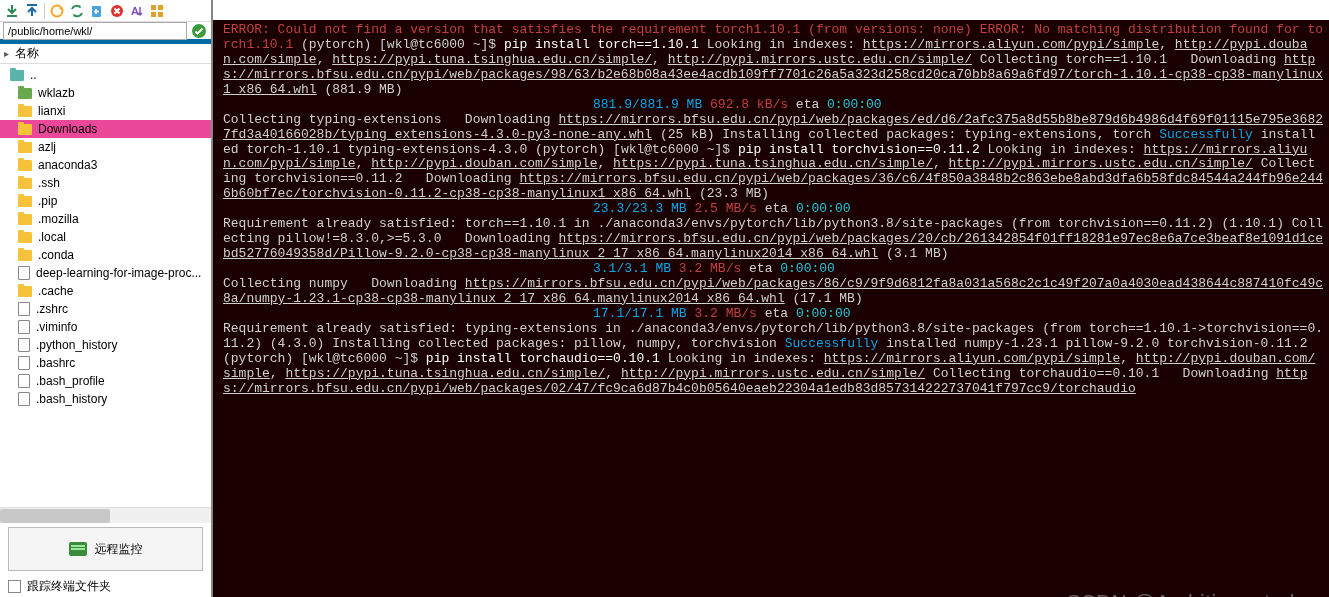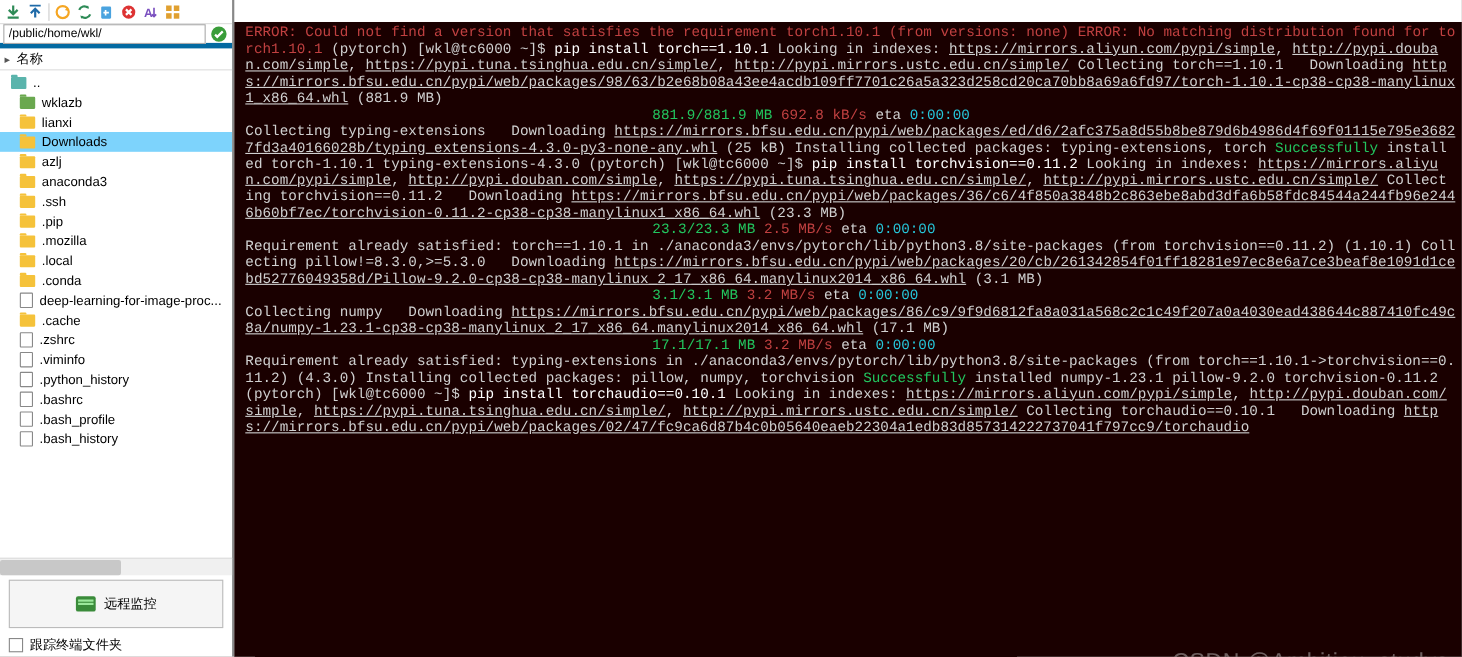--- a/index.html
+++ b/index.html
@@ -10,38 +10,38 @@
   .tb-icon { width: 18px; height: 18px; display: flex; align-items: center; justify-content: center; border-radius: 3px; cursor: pointer; }
   .tb-sep { width: 1px; height: 16px; background: #ccc; margin: 0 1px; }
   .pathbar { height: 22px; display: flex; align-items: center; padding: 1px 3px; border-bottom: 5px solid #0369a1; }
   .path-input { flex: 1; height: 18px; border: 1px solid #aaa; padding: 0 4px; font-size: 11px; background: #fff; }
   .ok-icon { width: 18px; height: 18px; margin-left: 3px; display:flex; align-items:center; justify-content:center; }
   .file-header { display:flex; align-items:center; height: 20px; border-bottom: 1px solid #ddd; padding: 0 4px; font-size: 12px; }
   .tri { margin-right: 6px; color: #555; font-size: 10px; }
   .file-list { flex: 1; overflow-y: auto; padding-top: 2px; }
   .file-item { display:flex; align-items:center; height: 18px; padding: 0 4px 0 18px; gap: 6px; cursor:pointer; white-space: nowrap; overflow: hidden; text-overflow: ellipsis; font-size: 12px; }
   .file-item.one-up { padding-left: 10px; }
-  .file-item.selected { background: #7dd3fc; }
+  .file-item.selected { background: #ec4899; }
   .folder-icon { width: 14px; height: 11px; background: #f5c23a; border-radius: 1px; position: relative; flex-shrink:0; }
   .folder-icon::before { content:""; position:absolute; top:-2px; left:0; width:6px; height:2px; background:#f5c23a; border-radius:1px 1px 0 0; }
   .folder-icon.green { background:#6aa84f; } .folder-icon.green::before { background:#6aa84f; }
   .folder-icon.teal { background:#5ab4ac; } .folder-icon.teal::before { background:#5ab4ac; }
   .doc-icon { width: 12px; height: 14px; background:#fff; border:1px solid #888; border-radius:1px; flex-shrink:0; }
   .hscroll { height: 16px; border-top: 1px solid #ddd; background: #f0f0f0; position:relative; }
   .hscroll-thumb { position:absolute; left:0; top:1px; height:14px; width:110px; background:#c8c8c8; border-radius:2px; }
   .remote-btn { height: 44px; margin:4px 8px; border:1px solid #bbb; display:flex; align-items:center; justify-content:center; gap:8px; background:#f5f5f5; cursor:pointer; }
   .remote-icon { width:18px; height:14px; background:#3a8b3a; border-radius:2px; position:relative; }
   .remote-icon::after { content:""; position:absolute; left:2px; top:3px; width:14px; height:2px; background:#9be89b; box-shadow: 0 3px 0 #9be89b; }
   .track-row { display:flex; align-items:center; height:22px; padding:0 8px; gap:6px; }
   .chk { width:13px; height:13px; border:1px solid #888; background:#fff; }
 
   .terminal { flex:1; height:100%; background:#1a0000; color:#e0e0e0; font-family: "Consolas","Courier New",monospace; font-size: 13px; line-height: 1.15; padding: 3px 6px 3px 10px; overflow:hidden; position:relative;margin-top:20px; }
   .terminal .line { white-space: pre-wrap; word-break: break-all; }
   .red { color:#c04040; }
-  .green { color:#22c55e; }
+  .green { color:#0ea5e9; }
   .cyan { color:#26c6da; }
   .grey { color:#d0d0d0; }
   .white { color:#ffffff; }
   .underline { text-decoration: underline; }
   .progress-line { display:block; text-align:left; padding-left: 370px; }
   .watermark { position:absolute; right:12px; bottom:3px; color:rgba(240,240,240,0.4); font-size:21px; font-family:Arial,sans-serif; letter-spacing:0.5px; }
 </style>
 </head>
 <body>
 

